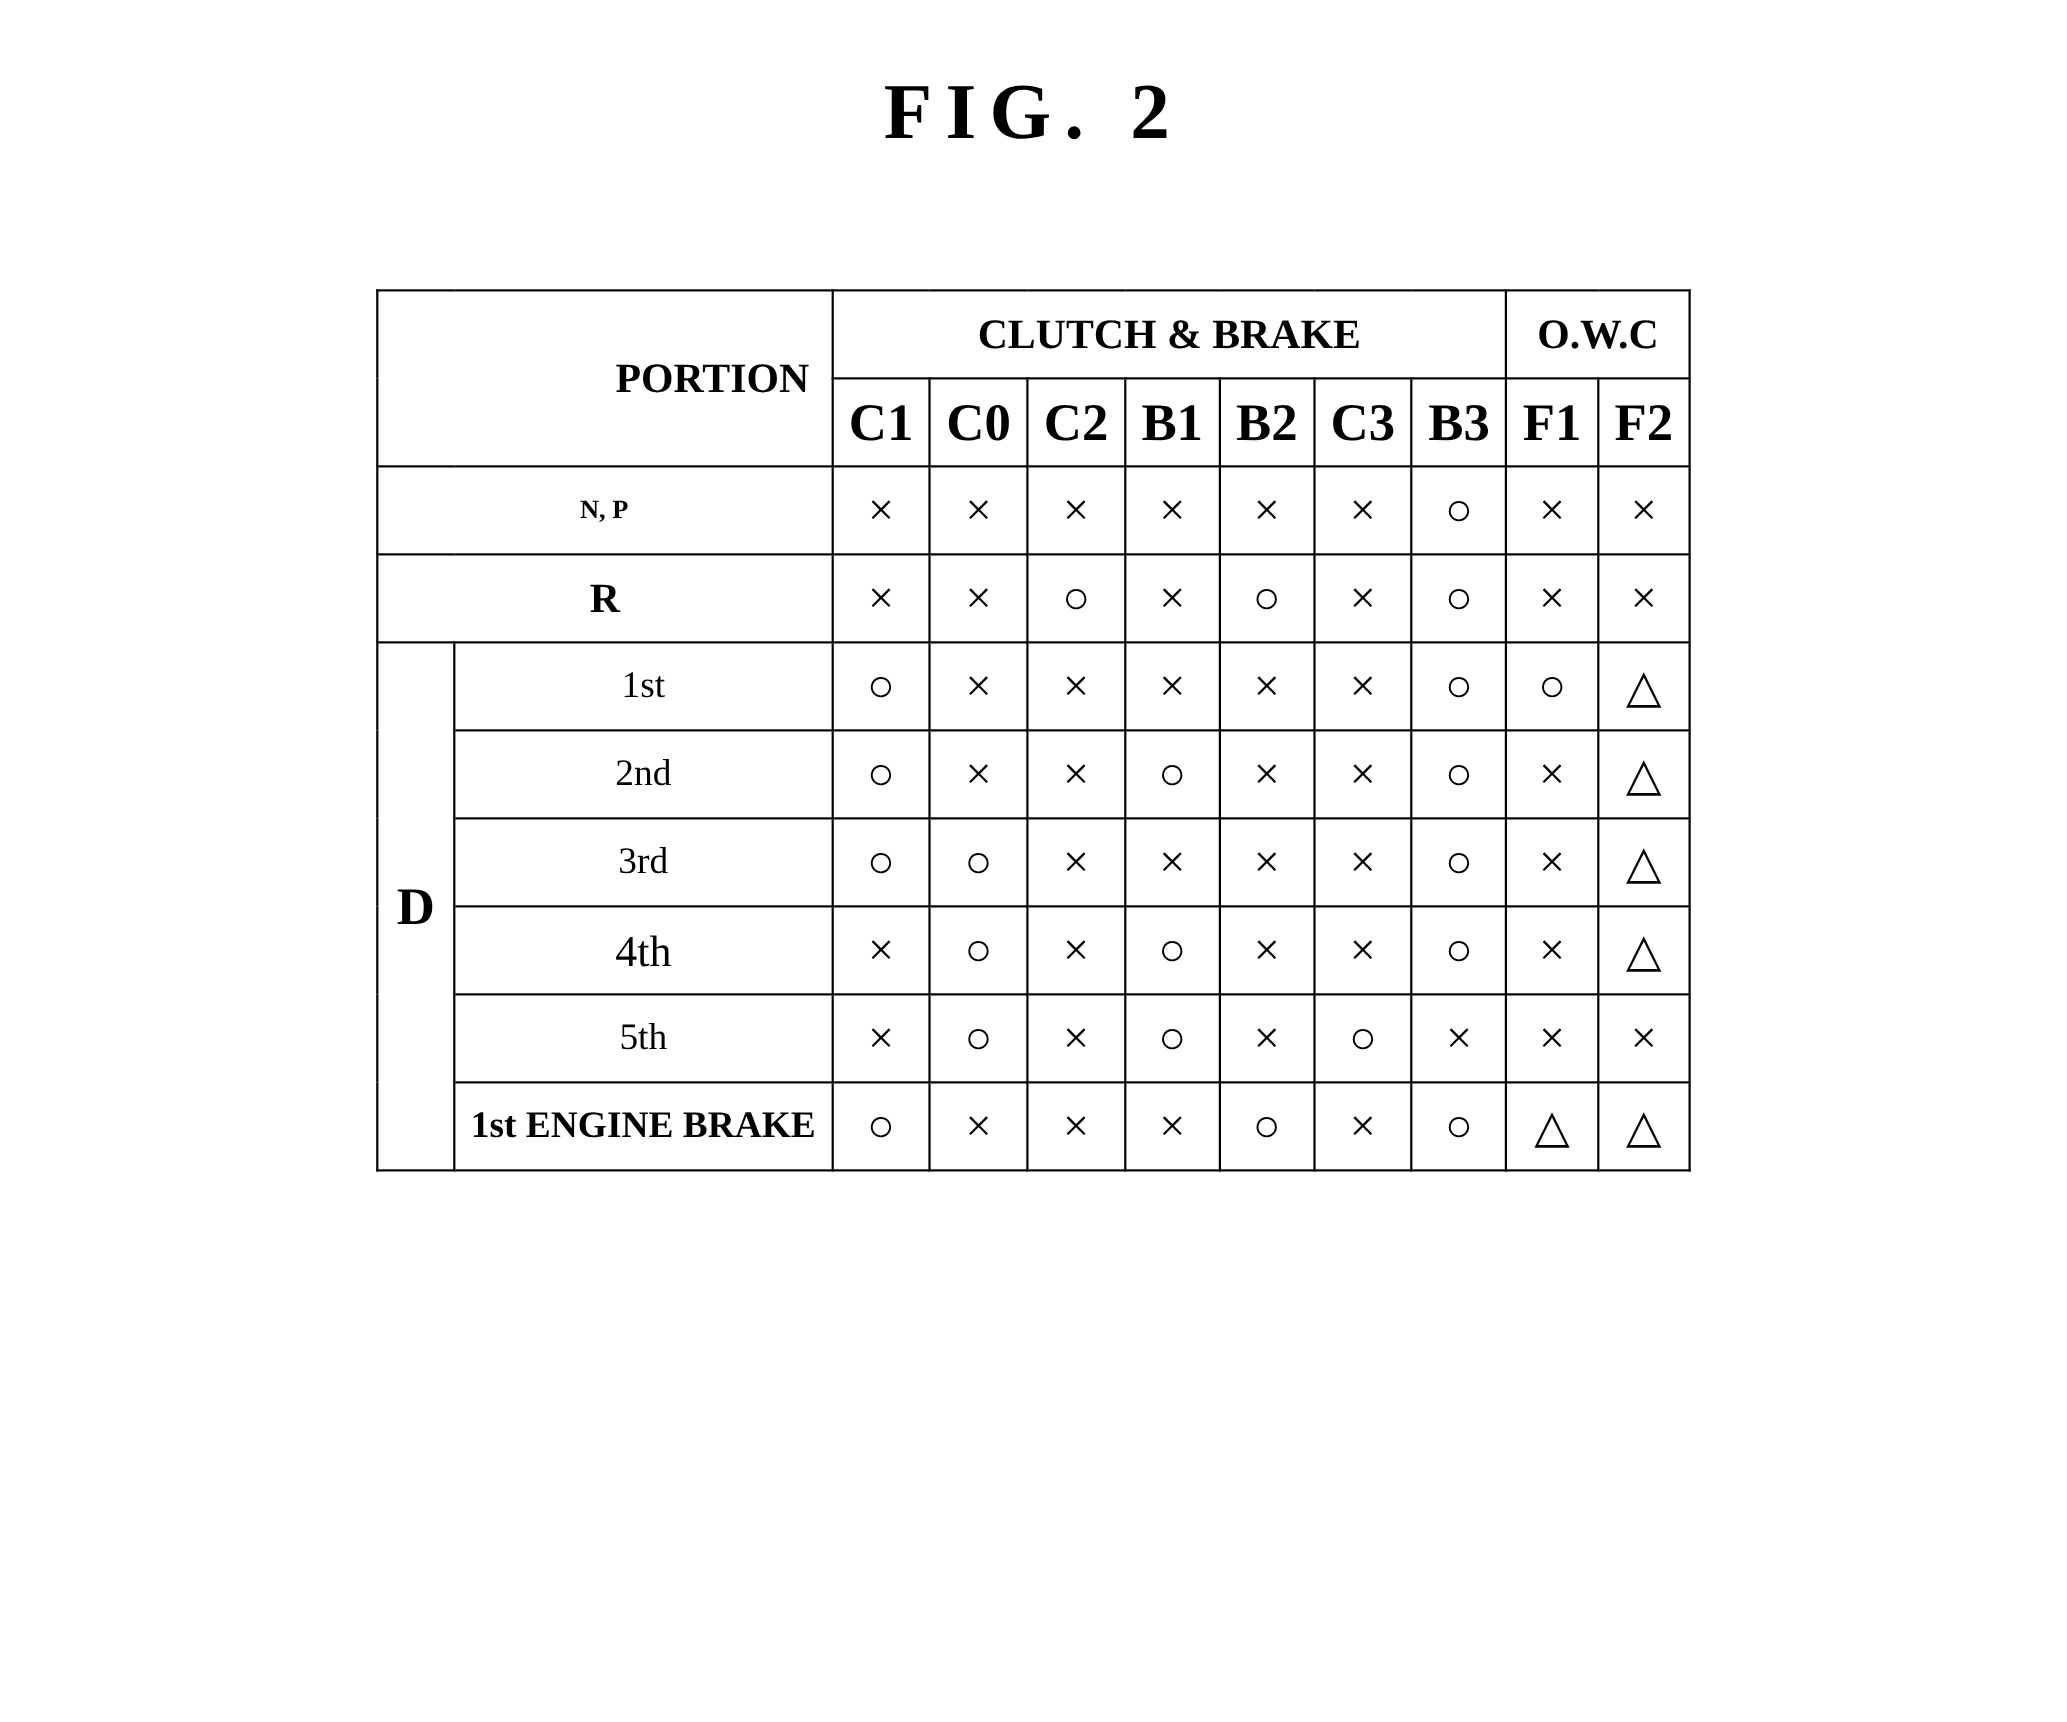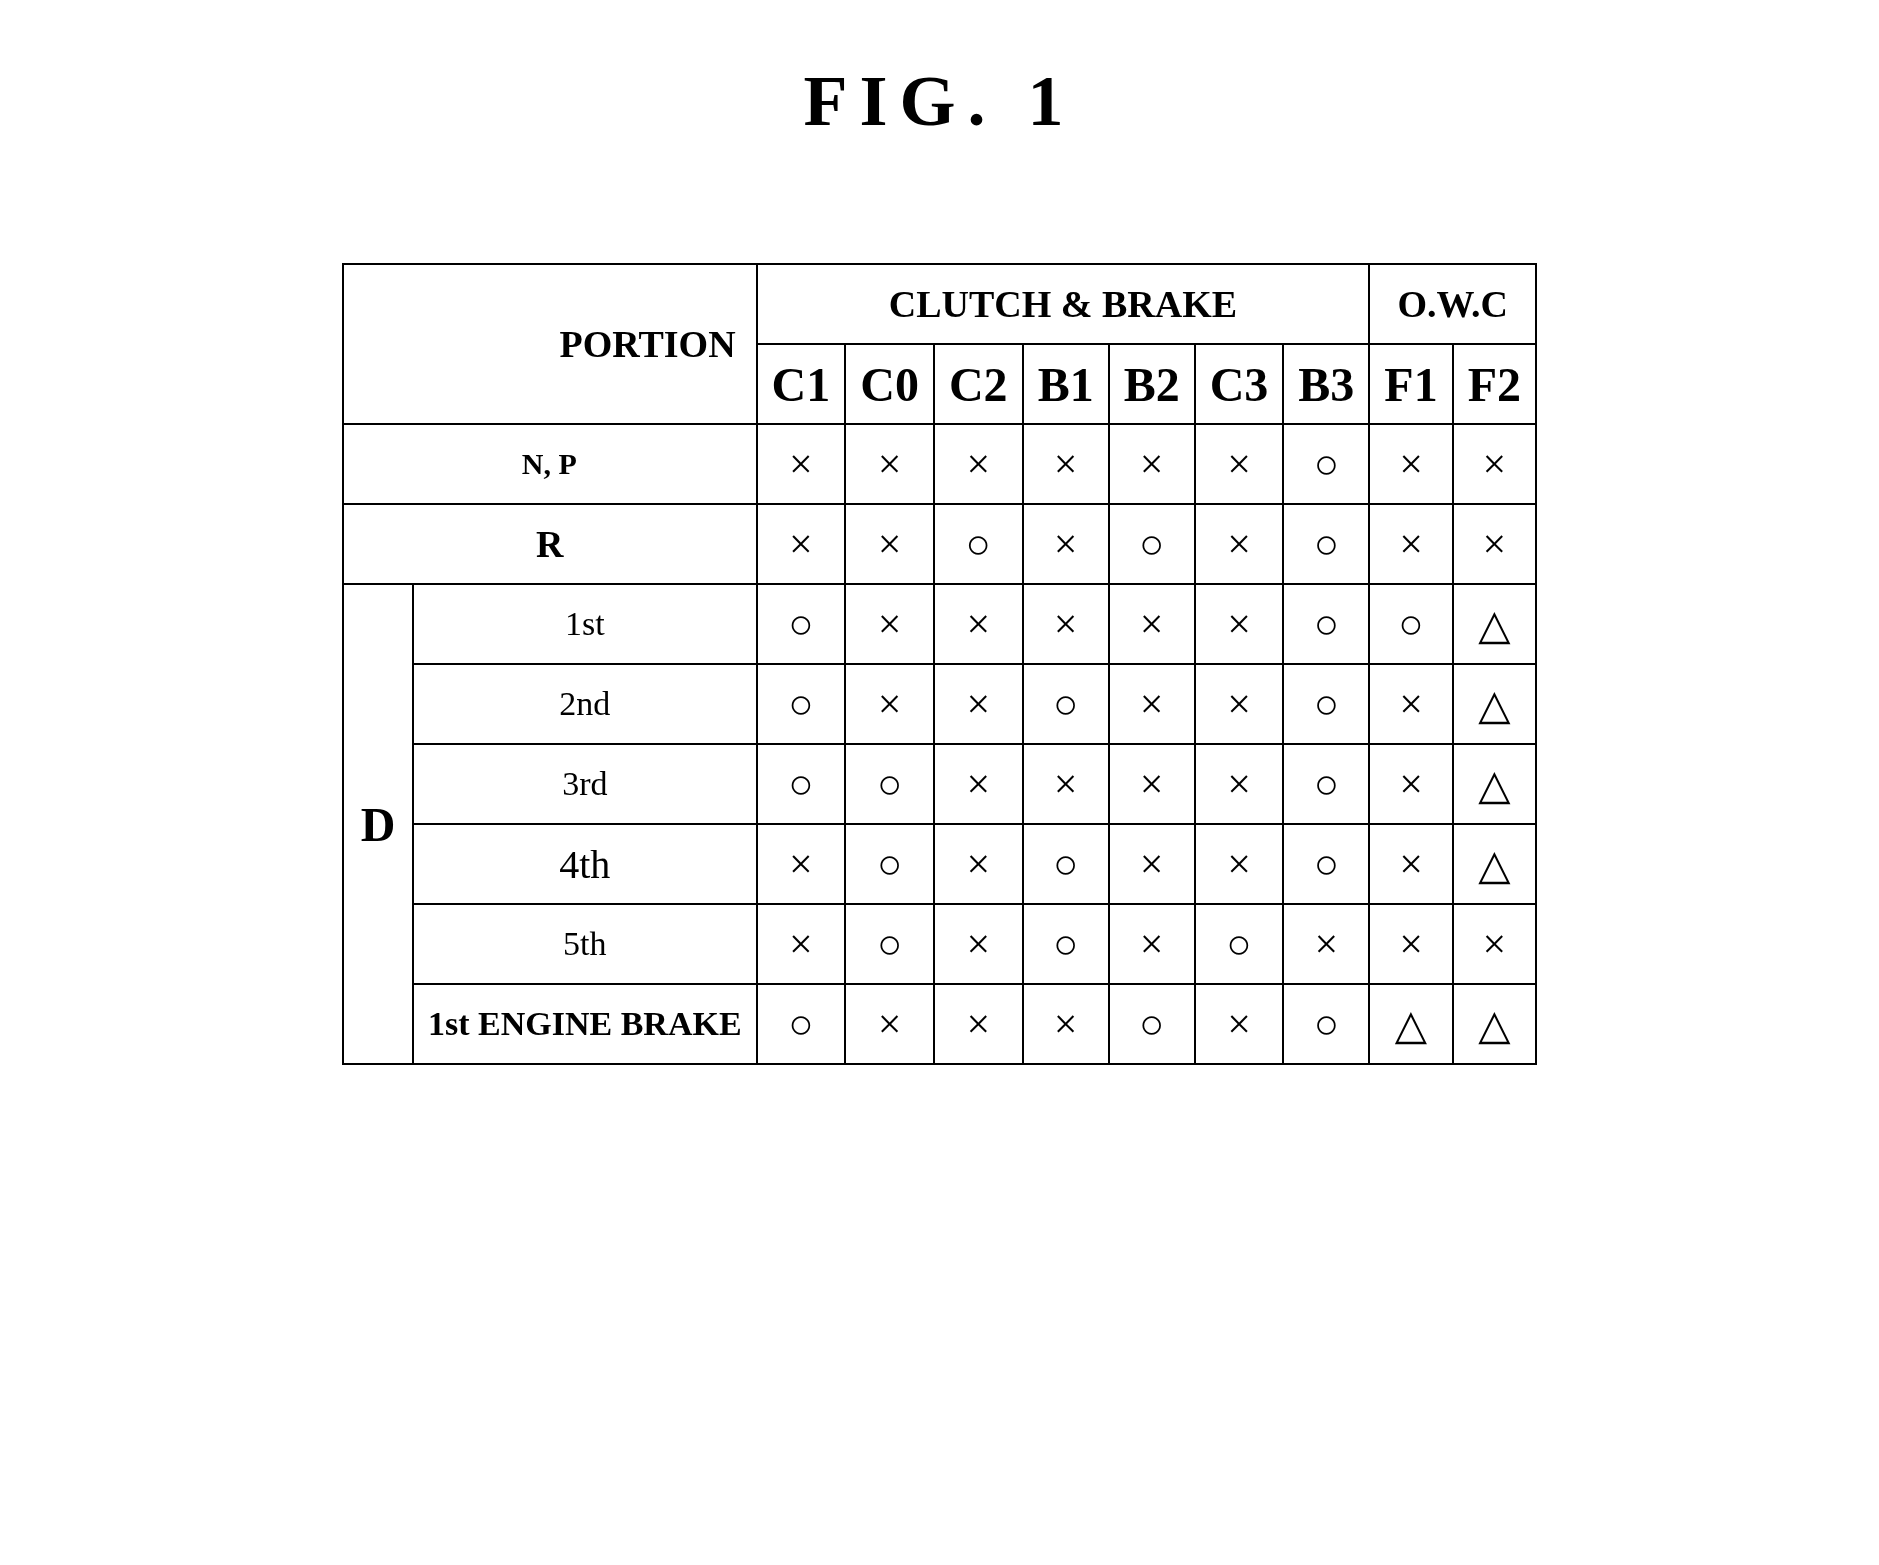--- a/index.html
+++ b/index.html
@@ -71,21 +71,21 @@
       border-top: 2px dashed #000 !important;
     }
 
     .symbol {
       font-size: 42px;
     }
   </style>
 </head>
 <body>
 
-<h1 class="fig-title">FIG. 1</h1>
+<h1 class="fig-title">FIG. 2</h1>
 
 <table>
   <thead>
     <tr class="header-group-top">
       <th rowspan="2" colspan="2" class="portion-cell">PORTION</th>
       <th colspan="7">CLUTCH &amp; BRAKE</th>
       <th colspan="2">O.W.C</th>
     </tr>
     <tr>
       <th class="col-header">C1</th>
@@ -94,21 +94,21 @@
       <th class="col-header">B1</th>
       <th class="col-header">B2</th>
       <th class="col-header">C3</th>
       <th class="col-header">B3</th>
       <th class="col-header">F1</th>
       <th class="col-header">F2</th>
     </tr>
   </thead>
   <tbody id="table-body">
   <tr>
-        <td colspan="2" style="font-weight: bold; font-size: 30px; padding-left: 13px;">N, P</td>
+        <td colspan="2" style="font-weight: bold; font-size: 24px; padding-left: 13px;">N, P</td>
         <td class="symbol">×</td>
         <td class="symbol">×</td>
         <td class="symbol">×</td>
         <td class="symbol">×</td>
         <td class="symbol">×</td>
         <td class="symbol">×</td>
         <td class="symbol">○</td>
         <td class="symbol">×</td>
         <td class="symbol">×</td>
       </tr>

